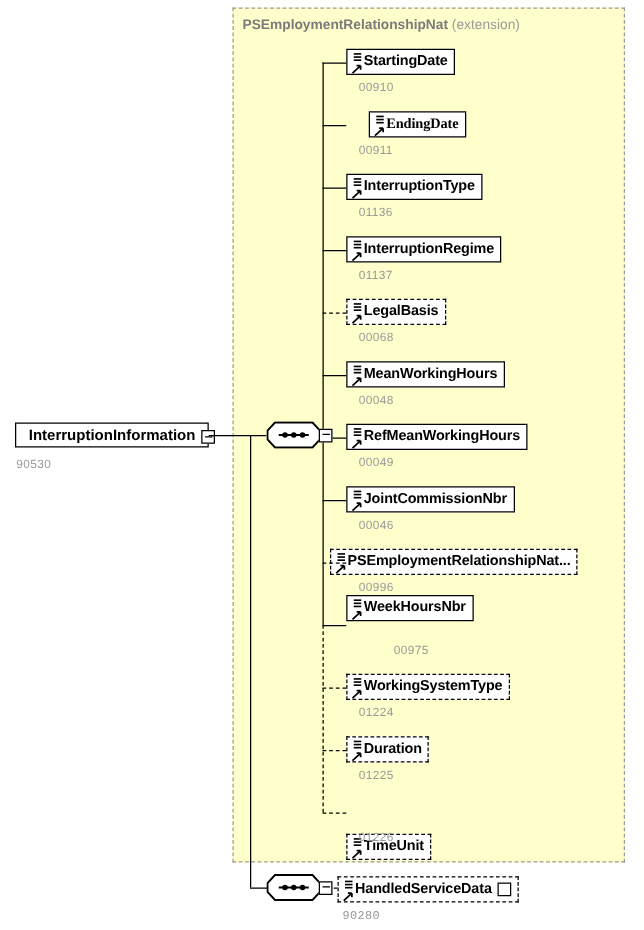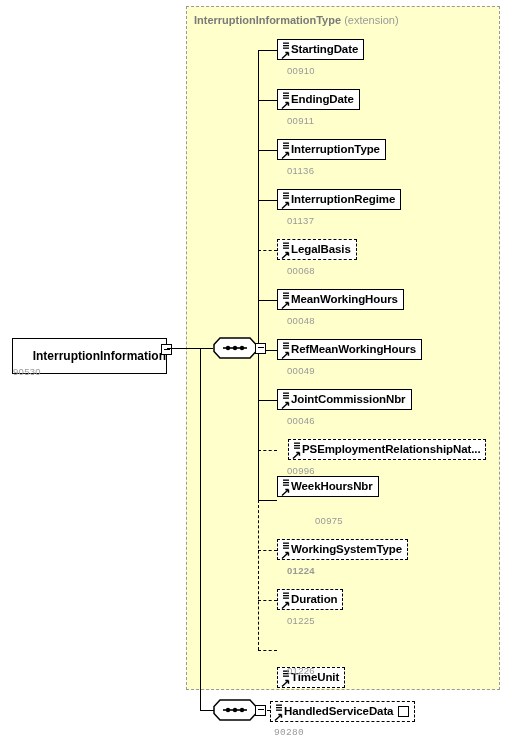--- a/index.html
+++ b/index.html
@@ -71,29 +71,28 @@
     position:absolute;
     font-size:9.5px;
     color:#999999;
     letter-spacing:0.3px;
     white-space:nowrap;
   }
 
   
   .root-node{
     position:absolute;
-    height:36px;
+    height:20px;
     box-sizing:border-box;
     background:#ffffff;
     border:1.6px solid #000000;
     display:flex;
     align-items:center;
     white-space:nowrap;
     padding-left:10px;
-    justify-content:flex-end;
   }
   .root-node .shadow{
     position:absolute;left:3px;top:3px;right:-3px;bottom:-3px;
     background:#c8c8c8;z-index:-1;
   }
   .root-label{
     font-size:12px;font-weight:bold;color:#000;line-height:1;
   }
 
   
@@ -140,42 +139,42 @@
   .dash-h{
     position:absolute;height:0;
     border-top:1.4px dashed #000000;
   }
 </style>
 </head>
 <body>
 
 <div id="canvas">
     <div class="type-box" style="left: 186px; top: 6px; width: 314px; height: 684px;"></div>
-    <div class="type-label" style="left: 194px; top: 14px;"><span>InterruptionInformationType</span> <span class="ext">(extension)</span></div>
+    <div class="type-label" style="left: 194px; top: 14px;"><span>PSEmploymentRelationshipNat</span> <span class="ext">(extension)</span></div>
     <div class="root-node" style="left: 12px; top: 338px; width: 155px;">
       <div class="shadow"></div>
       <span class="root-label">InterruptionInformation</span>
     </div>
     <div class="toggle" style="left: 161px; top: 344px;">
       <div class="h"></div>
     </div>
     <div class="node-id" style="left: 13px; top: 366px;">90530</div>
     <div class="node" style="left: 277px; top: 39px;">
       <div class="shadow"></div>
       <span class="el-icon"><svg width="10" height="19" viewBox="0 0 10 19">
           <rect x="3" y="1.5" width="6" height="1.3" fill="#000"></rect>
           <rect x="3" y="4.0" width="6" height="1.3" fill="#000"></rect>
           <rect x="3" y="6.5" width="6" height="1.3" fill="#000"></rect>
           <path d="M2,17.5 L8.5,11.5 M8.5,11.5 L5.3,11.5 M8.5,11.5 L8.5,14.7" stroke="#000" stroke-width="1.4" fill="none"></path>
         </svg></span>
       <span class="node-label">StartingDate</span>
     </div>
     <div class="node-id" style="left: 287px; top: 65px;">00910</div>
     <div class="ln h" style="left: 258px; top: 49.5px; width: 19px;"></div>
-    <div class="node" style="left: 277px; top: 89px;">
+    <div class="node" style="left: 295px; top: 89px; font-family: Liberation Serif, serif;">
       <div class="shadow"></div>
       <span class="el-icon"><svg width="10" height="19" viewBox="0 0 10 19">
           <rect x="3" y="1.5" width="6" height="1.3" fill="#000"></rect>
           <rect x="3" y="4.0" width="6" height="1.3" fill="#000"></rect>
           <rect x="3" y="6.5" width="6" height="1.3" fill="#000"></rect>
           <path d="M2,17.5 L8.5,11.5 M8.5,11.5 L5.3,11.5 M8.5,11.5 L8.5,14.7" stroke="#000" stroke-width="1.4" fill="none"></path>
         </svg></span>
       <span class="node-label">EndingDate</span>
     </div>
     <div class="node-id" style="left: 287px; top: 115px;">00911</div>
@@ -245,21 +244,21 @@
       <span class="el-icon"><svg width="10" height="19" viewBox="0 0 10 19">
           <rect x="3" y="1.5" width="6" height="1.3" fill="#000"></rect>
           <rect x="3" y="4.0" width="6" height="1.3" fill="#000"></rect>
           <rect x="3" y="6.5" width="6" height="1.3" fill="#000"></rect>
           <path d="M2,17.5 L8.5,11.5 M8.5,11.5 L5.3,11.5 M8.5,11.5 L8.5,14.7" stroke="#000" stroke-width="1.4" fill="none"></path>
         </svg></span>
       <span class="node-label">JointCommissionNbr</span>
     </div>
     <div class="node-id" style="left: 287px; top: 415px;">00046</div>
     <div class="ln h" style="left: 258px; top: 399.5px; width: 19px;"></div>
-    <div class="node optional" style="left: 288px; top: 439px;">
+    <div class="node optional" style="left: 264px; top: 439px;">
       <div class="shadow"></div>
       <span class="el-icon"><svg width="10" height="19" viewBox="0 0 10 19">
           <rect x="3" y="1.5" width="6" height="1.3" fill="#000"></rect>
           <rect x="3" y="4.0" width="6" height="1.3" fill="#000"></rect>
           <rect x="3" y="6.5" width="6" height="1.3" fill="#000"></rect>
           <path d="M2,17.5 L8.5,11.5 M8.5,11.5 L5.3,11.5 M8.5,11.5 L8.5,14.7" stroke="#000" stroke-width="1.4" fill="none"></path>
         </svg></span>
       <span class="node-label">PSEmploymentRelationshipNat...</span>
     </div>
     <div class="node-id" style="left: 287px; top: 465px;">00996</div>
@@ -279,21 +278,21 @@
     <div class="node optional" style="left: 277px; top: 539px;">
       <div class="shadow"></div>
       <span class="el-icon"><svg width="10" height="19" viewBox="0 0 10 19">
           <rect x="3" y="1.5" width="6" height="1.3" fill="#000"></rect>
           <rect x="3" y="4.0" width="6" height="1.3" fill="#000"></rect>
           <rect x="3" y="6.5" width="6" height="1.3" fill="#000"></rect>
           <path d="M2,17.5 L8.5,11.5 M8.5,11.5 L5.3,11.5 M8.5,11.5 L8.5,14.7" stroke="#000" stroke-width="1.4" fill="none"></path>
         </svg></span>
       <span class="node-label">WorkingSystemType</span>
     </div>
-    <div class="node-id" style="left: 287px; top: 565px; font-weight: bold;">01224</div>
+    <div class="node-id" style="left: 287px; top: 565px;">01224</div>
     <div class="dash-h" style="left: 258px; top: 549.5px; width: 19px;"></div>
     <div class="node optional" style="left: 277px; top: 589px;">
       <div class="shadow"></div>
       <span class="el-icon"><svg width="10" height="19" viewBox="0 0 10 19">
           <rect x="3" y="1.5" width="6" height="1.3" fill="#000"></rect>
           <rect x="3" y="4.0" width="6" height="1.3" fill="#000"></rect>
           <rect x="3" y="6.5" width="6" height="1.3" fill="#000"></rect>
           <path d="M2,17.5 L8.5,11.5 M8.5,11.5 L5.3,11.5 M8.5,11.5 L8.5,14.7" stroke="#000" stroke-width="1.4" fill="none"></path>
         </svg></span>
       <span class="node-label">Duration</span>

